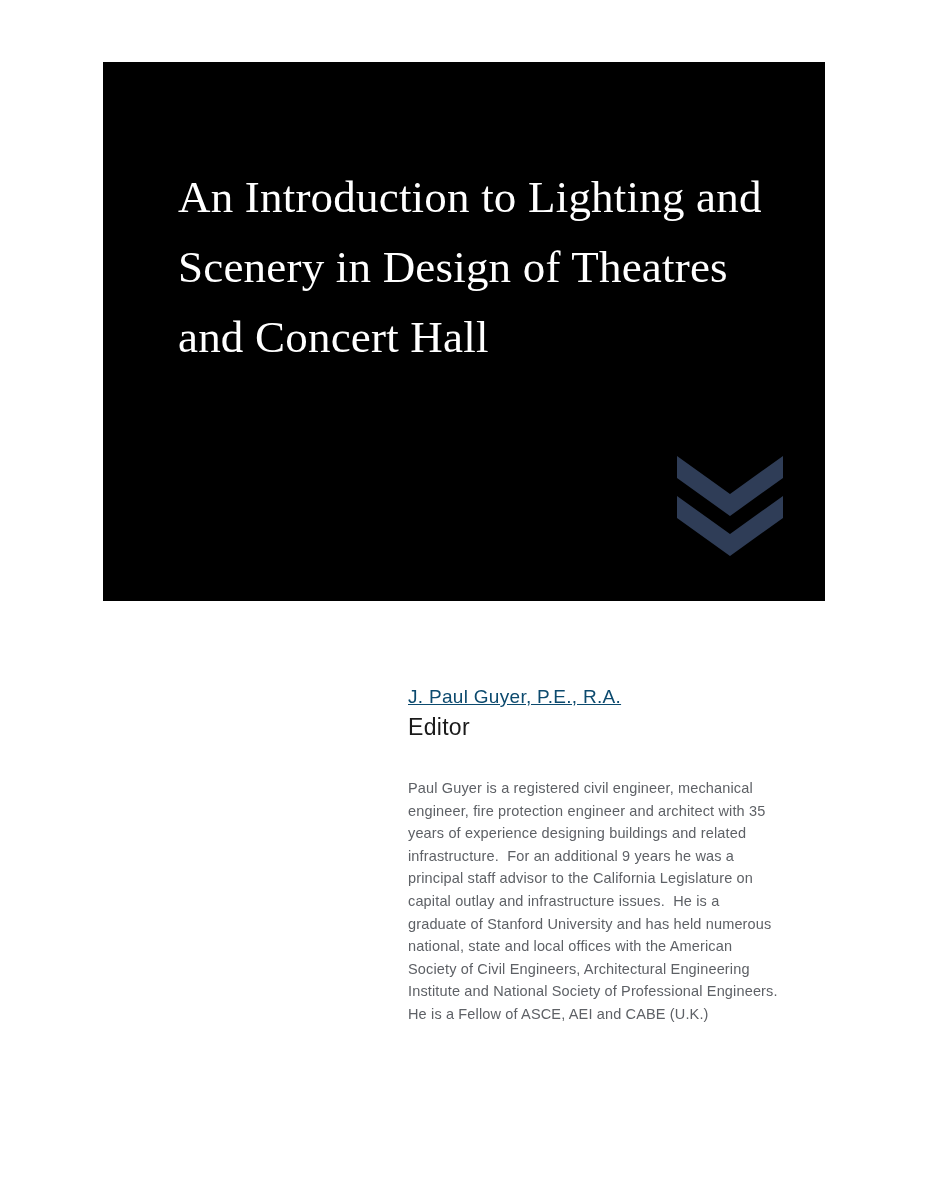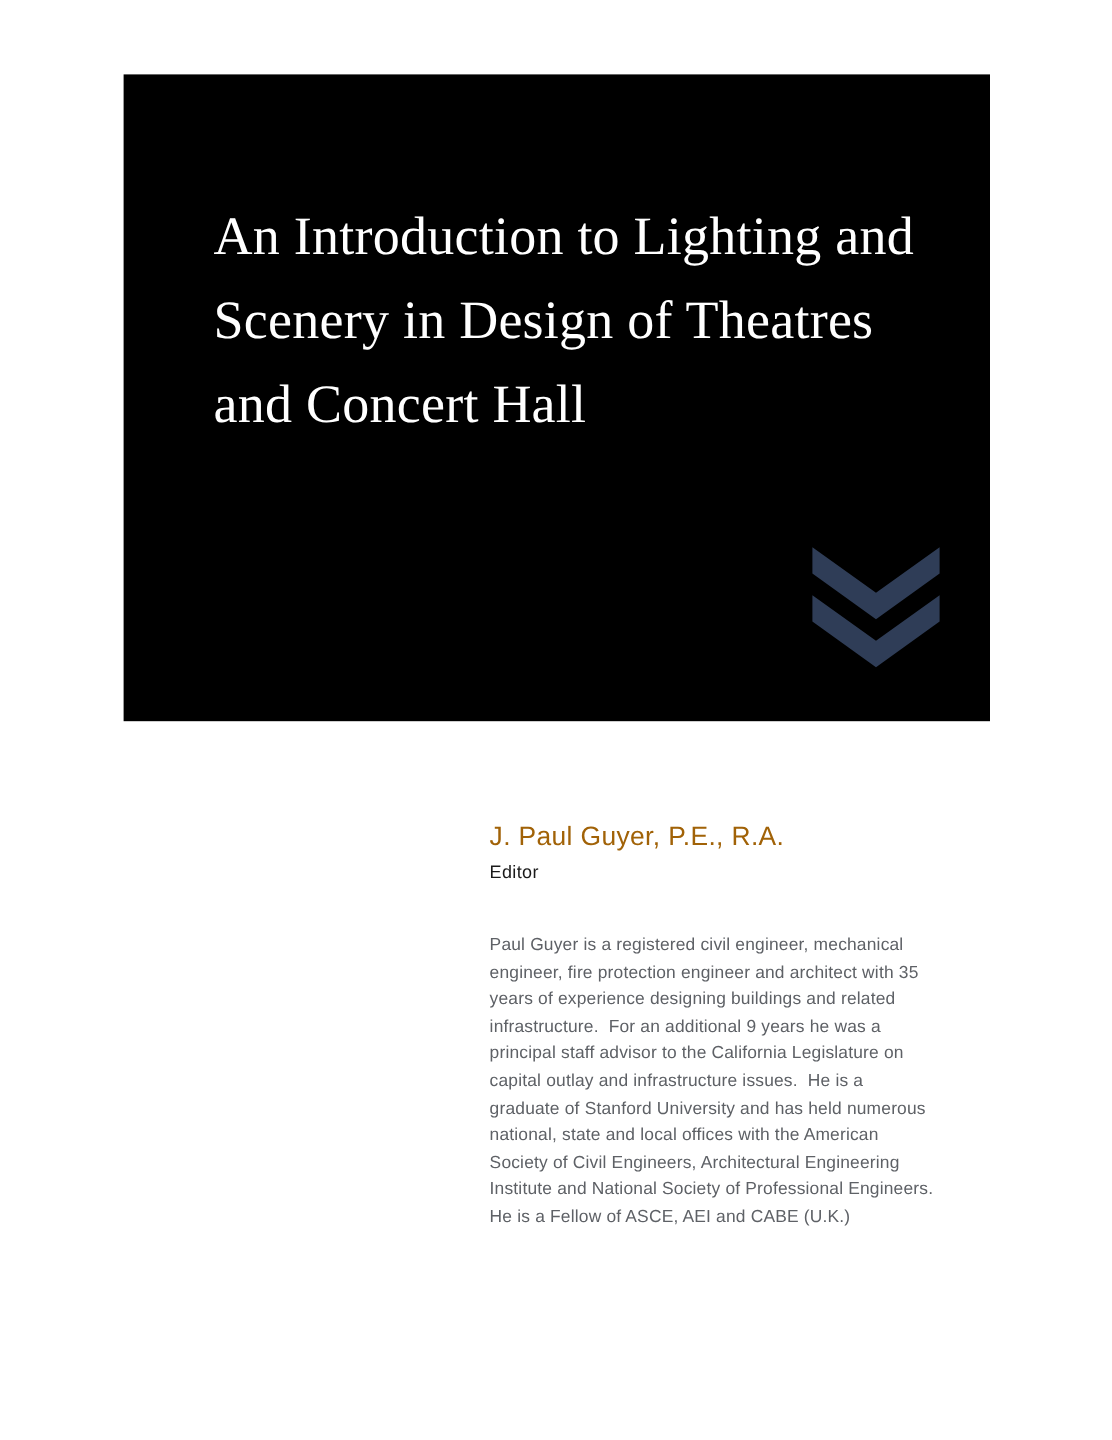--- a/index.html
+++ b/index.html
@@ -62,30 +62,31 @@
   
   .author-block {
     position: absolute;
     left: 408px;
     top: 682px;
     width: 370px;
   }
 
   .author-name {
     font-family: "Liberation Sans", sans-serif;
-    font-size: 22px;
+    font-size: 19px;
     line-height: 29px;
-    color: #a16207;
+    color: #0c4a6e;
     font-weight: 400;
     letter-spacing: 0.3px;
+    text-decoration: underline;
   }
 
   .author-role {
     font-family: "Liberation Sans", sans-serif;
-    font-size: 15px;
+    font-size: 23px;
     line-height: 29px;
     color: #1a1a1a;
     font-weight: 400;
     letter-spacing: 0.3px;
     margin-top: 2px;
   }
 
   .author-bio {
     margin-top: 35px;
     font-family: "Liberation Sans", sans-serif;

